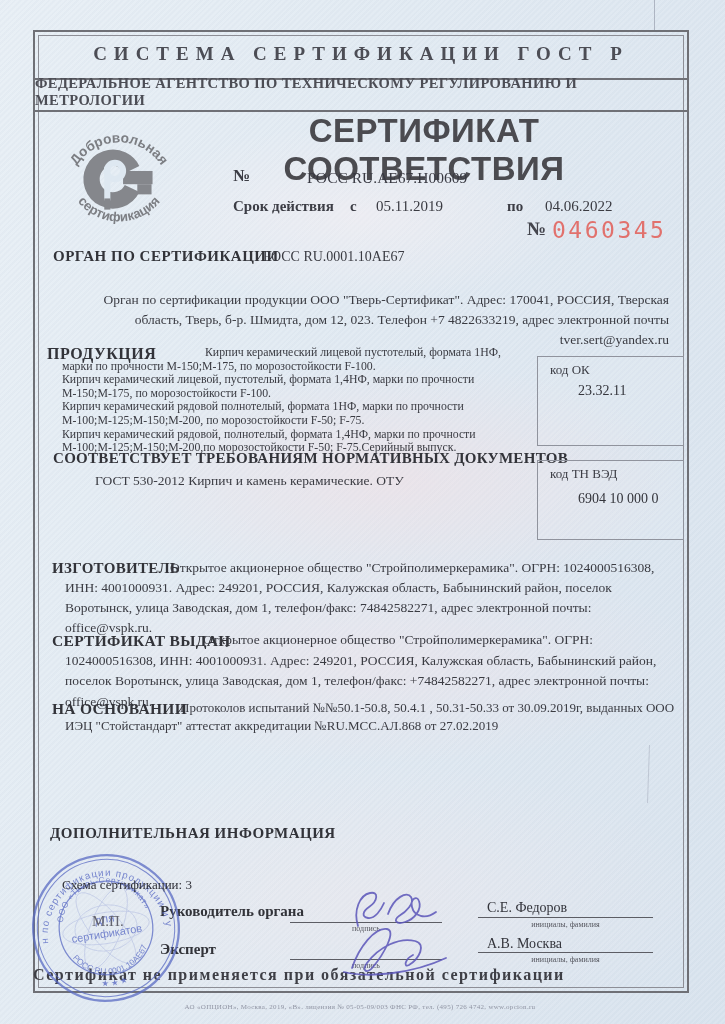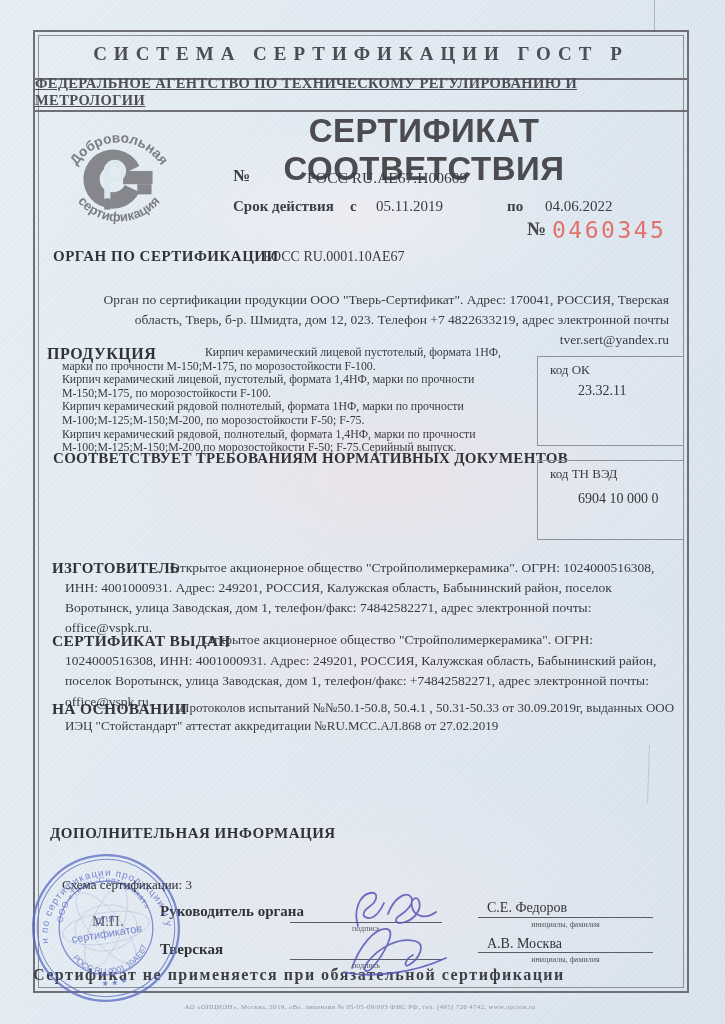--- a/index.html
+++ b/index.html
@@ -24,21 +24,21 @@
   
   .frame { left:33px; top:30px; width:656px; height:963px; border:2px solid #6f7076; }
   .frame::after { content:""; position:absolute; inset:3px; border:1px solid #8d8e96; }
   .divider { left:33px; width:656px; height:2px; background:#6f7076; }
   .d1 { top:78px; } .d2 { top:110px; }
 
   
   .hdr1 { left:35px; top:30px; width:652px; height:48px; display:flex; align-items:center; justify-content:center;
           font-weight:bold; font-size:19px; letter-spacing:7px; color:#4c4d55; }
   .hdr2 { left:35px; top:80px; width:652px; height:24px; display:flex; align-items:center; justify-content:center;
-          font-weight:bold; font-size:14.5px; letter-spacing:.4px; color:#4c4d55;text-decoration:underline; }
+          font-weight:bold; font-size:14.5px; letter-spacing:.4px; color:#4c4d55; }
   .title { left:180px; top:112px; width:488px; text-align:center;
            font-family:"Liberation Sans","DejaVu Sans",sans-serif; font-weight:700;
            font-size:33px; letter-spacing:.5px; color:#4b4b50; }
 
   .regline-label { left:233px; top:166px; font-weight:bold; font-size:17px; color:#3c3d45; }
   .regline-value { left:307px; top:169px; font-size:15.5px; color:#383942; }
   .val-label { left:233px; top:198px; font-weight:bold; font-size:15px; color:#3c3d45; }
   .val-from-label { left:350px; top:198px; font-weight:bold; font-size:15px; color:#3c3d45; }
   .val-from { left:376px; top:198px; font-size:15px; }
   .val-to-label { left:507px; top:198px; font-weight:bold; font-size:15px; color:#3c3d45; }
@@ -170,20 +170,21 @@
     <p>Кирпич керамический рядовой полнотелый, формата 1НФ, марки по прочности М-100;М-125;М-150;М-200, по морозостойкости F-50; F-75.</p>
     <p>Кирпич керамический рядовой, полнотелый, формата 1,4НФ, марки по прочности М-100;М-125;М-150;М-200,по морозостойкости F-50; F-75.Серийный выпуск.</p>
   </div>
 
   <div class="abs codebox box-ok">
     <div class="abs cb-label">код ОК</div>
     <div class="abs cb-value">23.32.11</div>
   </div>
 
   <div class="abs lbl conform-label">СООТВЕТСТВУЕТ ТРЕБОВАНИЯМ НОРМАТИВНЫХ ДОКУМЕНТОВ</div>
+  <div class="abs gost-line">ГОСТ 530-2012 Кирпич и камень керамические. ОТУ</div>
 
   <div class="abs codebox box-tnved">
     <div class="abs cb-label">код ТН ВЭД</div>
     <div class="abs cb-value">6904 10 000 0</div>
   </div>
 
   <div class="abs lbl manu-label">ИЗГОТОВИТЕЛЬ</div>
   <div class="abs manu-para">Открытое акционерное общество "Стройполимеркерамика". ОГРН: 1024000516308, ИНН: 4001000931. Адрес: 249201, РОССИЯ, Калужская область, Бабынинский район, поселок Воротынск, улица Заводская, дом 1, телефон/факс: 74842582271, адрес электронной почты: office@vspk.ru.</div>
 
   <div class="abs lbl issued-label">СЕРТИФИКАТ ВЫДАН</div>
@@ -233,21 +234,21 @@
 
   <div class="abs mp-mark">М.П.</div>
 
   <div class="abs lbl role-head">Руководитель органа</div>
   <div class="abs sig-line sig-line-1"></div>
   <div class="abs sig-caption cap-1">подпись</div>
   <div class="abs name-1">С.Е. Федоров</div>
   <div class="abs name-line-1"></div>
   <div class="abs sig-caption name-cap-1">инициалы, фамилия</div>
 
-  <div class="abs lbl role-expert">Тверская</div>
+  <div class="abs lbl role-expert">Эксперт</div>
   <div class="abs sig-line sig-line-2"></div>
   <div class="abs sig-caption cap-2">подпись</div>
   <div class="abs name-2">А.В. Москва</div>
   <div class="abs name-line-2"></div>
   <div class="abs sig-caption name-cap-2">инициалы, фамилия</div>
 
   <svg class="abs sig-svg-1" viewBox="0 0 96 48">
     <path d="M8,38 C3,22 10,7 20,5 C29,3 28,13 19,19 C13,23 11,29 18,30 C25,31 31,22 34,15 M38,26 C44,9 57,3 61,9 C65,15 56,24 49,28 C43,32 46,37 55,34 C65,31 72,21 69,13 C67,7 60,11 62,19 C64,28 75,32 86,24" fill="none" stroke="#5a55b8" stroke-width="1.8" stroke-linecap="round" opacity=".85"></path>
   </svg>
   <svg class="abs sig-svg-2" viewBox="0 0 118 58">

